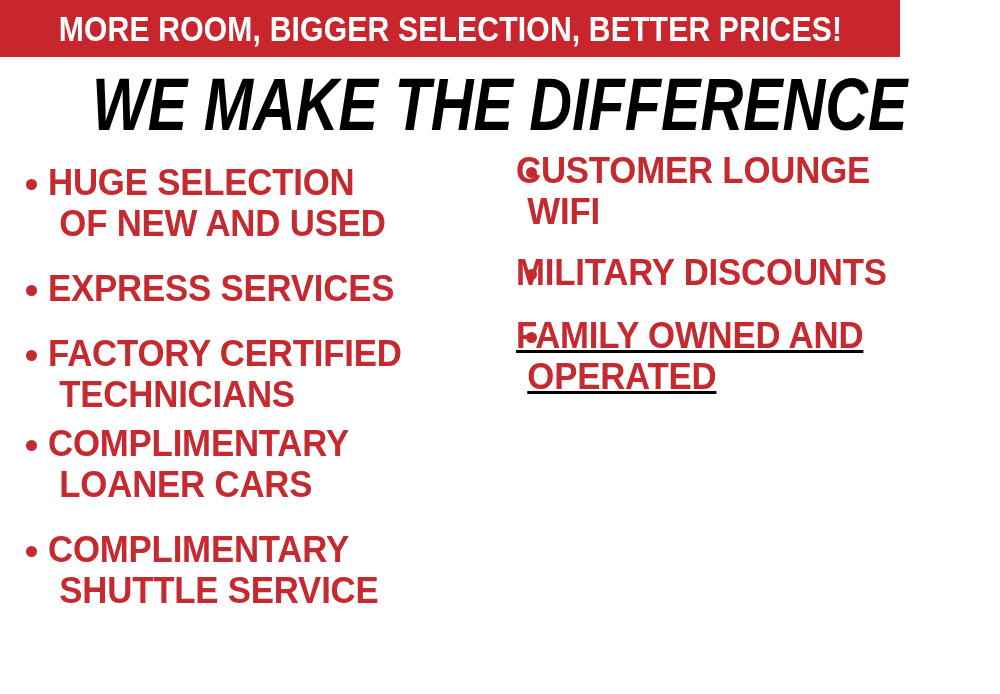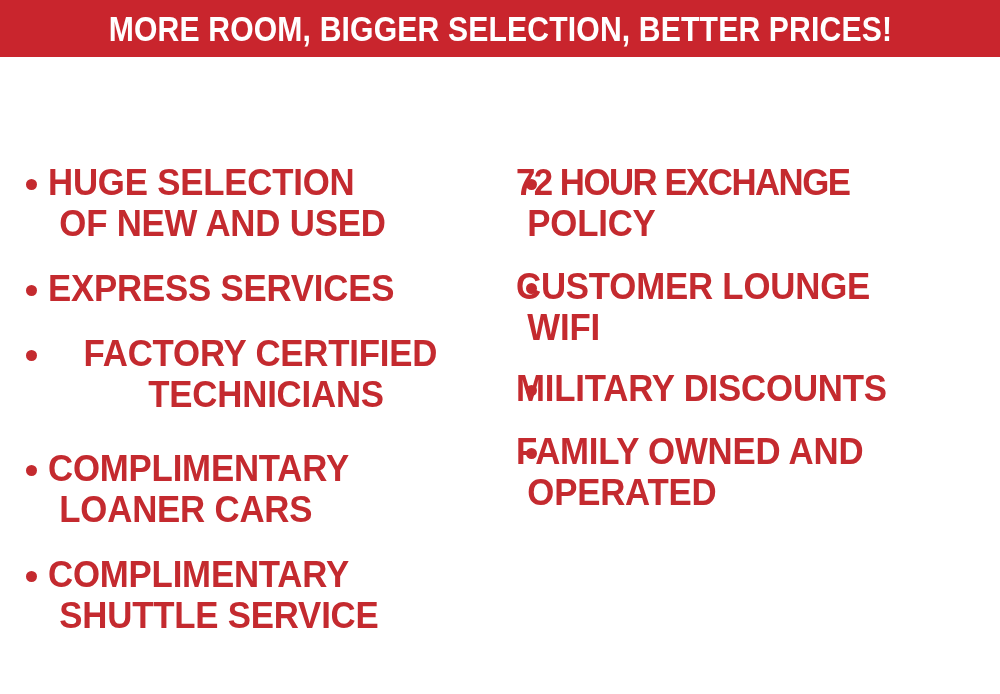--- a/index.html
+++ b/index.html
@@ -20,21 +20,21 @@
     width: 1000px;
     height: 694px;
     background: #ffffff;
   }
 
   
   .banner {
     position: absolute;
     left: 0;
     top: 0;
-    width: 1000px;
+    width: 900px;
     height: 57px;
     background: #c9252d;
     display: flex;
     align-items: center;
     justify-content: center;
     overflow: hidden;
   }
   .banner-text {
     color: #ffffff;
     font-family: "Liberation Sans", sans-serif;
@@ -114,40 +114,43 @@
     transform: scaleX(0.94);
     transform-origin: left center;
     text-transform: uppercase;
   }
   .bullet-text .ln2 { display: block; padding-left: 12px; }
   .bullet-text .tight { letter-spacing: -1.6px; }
 
   
   .col-left  .bullet-item.i0 { margin-top: 12px;  margin-bottom: 24px; }
   .col-left  .bullet-item.i1 { margin-bottom: 24px; }
-  .col-left  .bullet-item.i2 { margin-bottom: 33px; text-align: center; }
+  .col-left  .bullet-item.i2 { margin-bottom: 8px; }
   .col-left  .bullet-item.i3 { margin-bottom: 24px; }
   .col-left  .bullet-item.i4 { margin-bottom: 0; }
 
   .col-right .bullet-item.i0 { margin-top: 12px;  margin-bottom: 22px; }
   .col-right .bullet-item.i1 { margin-bottom: 22px; }
   .col-right .bullet-item.i2 { margin-bottom: 20px; }
   .col-right .bullet-item.i3 { margin-bottom: 22px; }
-  .col-right .bullet-item.i4 { margin-bottom: 22px; }
+  .col-right .bullet-item.i4 { margin-bottom: 22px; text-decoration: underline; }
   .col-right .bullet-item.i5 { margin-bottom: 0; }
 </style>
 </head>
 <body>
 
 <div id="poster">
 
   <div class="banner">
     <div class="banner-text">MORE ROOM, BIGGER SELECTION, BETTER PRICES!</div>
   </div>
 
+  <div class="headline-wrap">
+    <div class="headline">WE MAKE THE DIFFERENCE</div>
+  </div>
 
   <div class="columns">
 
     <div class="col col-left">
       <div class="bullet-item i0">
         <span class="bullet-dot"></span>
         <div class="bullet-text">
           <span>HUGE SELECTION</span>
           <span class="ln2">OF NEW AND USED</span>
         </div>
@@ -179,27 +182,20 @@
       <div class="bullet-item i4">
         <span class="bullet-dot"></span>
         <div class="bullet-text">
           <span>COMPLIMENTARY</span>
           <span class="ln2">SHUTTLE SERVICE</span>
         </div>
       </div>
     </div>
 
     <div class="col col-right">
-      <div class="bullet-item i0">
-        <span class="bullet-dot"></span>
-        <div class="bullet-text">
-          <span class="tight">72 HOUR EXCHANGE</span>
-          <span class="ln2">POLICY</span>
-        </div>
-      </div>
 
 
       <div class="bullet-item i2">
         <span class="bullet-dot"></span>
         <div class="bullet-text">
           <span>CUSTOMER LOUNGE</span>
           <span class="ln2">WIFI</span>
         </div>
       </div>
 

